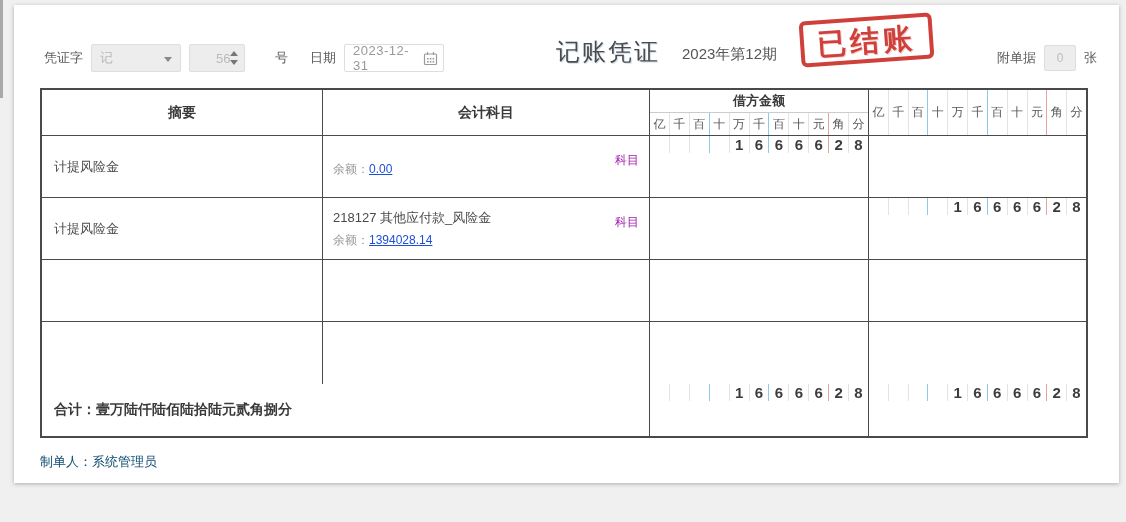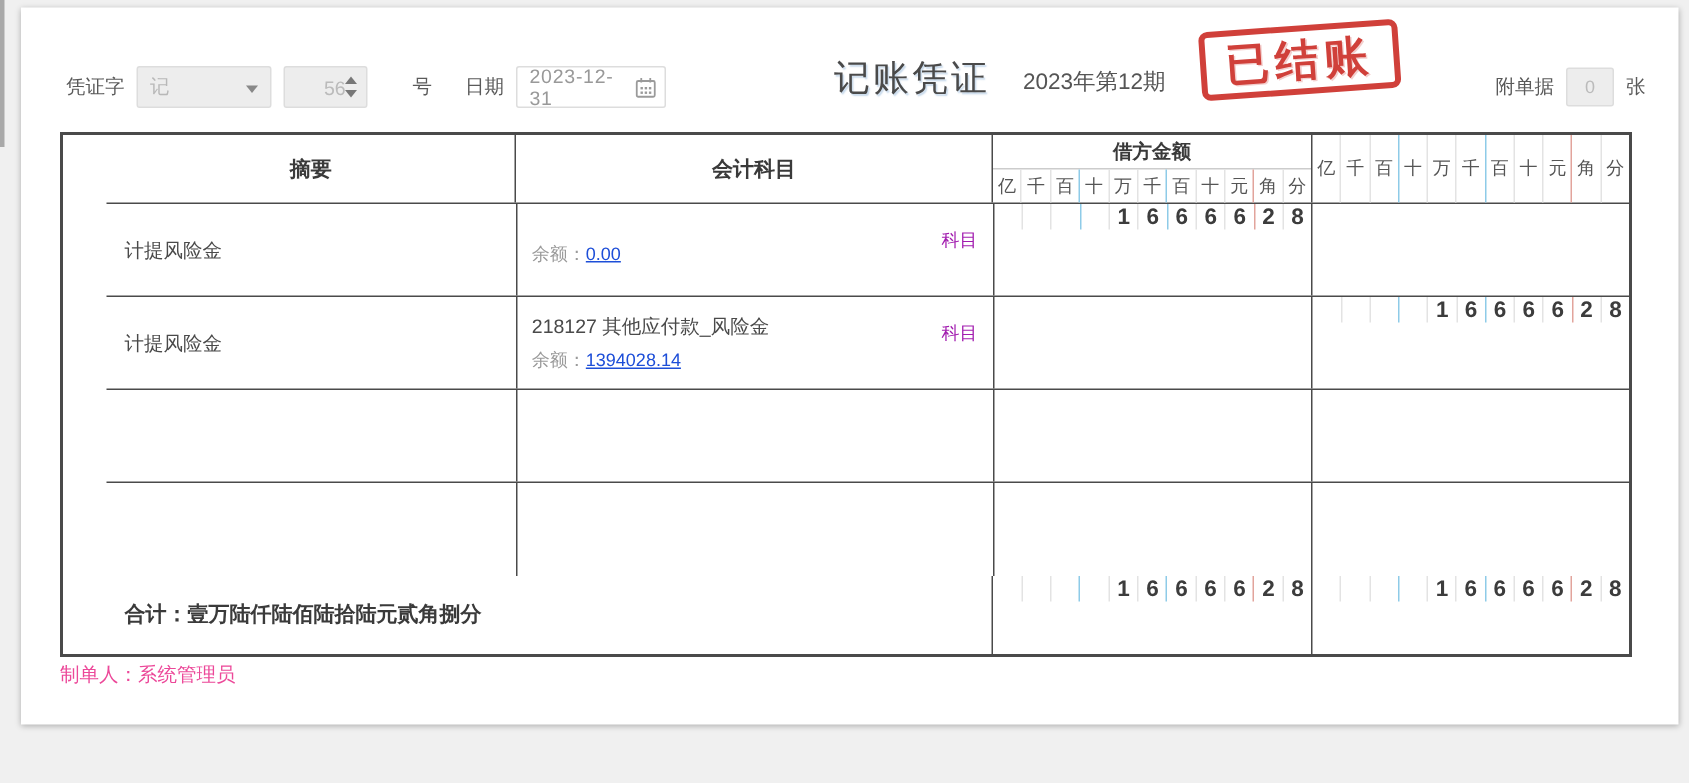--- a/index.html
+++ b/index.html
@@ -52,21 +52,21 @@
   .title-group{position:absolute;left:542px;top:31px;display:flex;align-items:flex-end;gap:22px;}
   .v-title{font-size:24px;color:#4a4a4a;letter-spacing:2px;text-shadow:1px 1px 1px rgba(130,170,210,.45);}
   .v-period{font-size:15px;color:#555;margin-bottom:4px;}
   .stamp{
     position:absolute;left:786px;top:12px;height:46px;line-height:40px;padding:0 13px;
     border:4px solid var(--stamp);border-radius:6px;color:var(--stamp);
     font-size:29px;font-weight:bold;letter-spacing:4px;transform:rotate(-4deg);
     text-shadow:1px 1px 0 rgba(208,64,58,.25);
   }
   
-  .vtable{position:absolute;left:26px;top:83px;width:1048px;border:2px solid var(--grid-dark);background:#fff;padding-left:29px;}
+  .vtable{position:absolute;left:26px;top:83px;width:1048px;border:2px solid var(--grid-dark);background:#fff;}
   .vrow{display:flex;border-bottom:1px solid var(--grid-dark);}
   .vrow:last-child{border-bottom:none;}
   .cell{border-right:1px solid var(--grid-dark);}
   .c-summary{width:281px;}
   .c-subject{width:327px;}
   .c-debit{width:219px;}
   .c-credit{width:217px;border-right:none;}
   .hcell{display:flex;align-items:center;justify-content:center;font-size:14px;font-weight:bold;color:#3a3a3a;height:45px;}
   .hgroup{display:flex;flex-direction:column;height:45px;}
   .htitle{height:23px;border-bottom:1px solid #ccc;display:flex;align-items:center;justify-content:center;
@@ -82,21 +82,21 @@
   .sum-cell{display:flex;align-items:center;padding:0 12px;font-size:13px;color:#4a4a4a;}
   .subj-cell{display:flex;flex-direction:column;justify-content:center;padding:4px 10px;position:relative;}
   .subj-line1{font-size:13px;color:#4a4a4a;}
   .subj-tag{position:absolute;right:10px;top:16px;font-size:12px;color:#a21caf;}
   .subj-line2{font-size:12px;color:#9a9a9a;margin-top:5px;}
   .balance-link{color:#1d4ed8;text-decoration:underline;cursor:pointer;}
   .total-row{height:52px;}
   .c-total-label{width:608px;display:flex;align-items:center;padding:0 12px;
     font-size:14px;font-weight:bold;color:#3a3a3a;}
   
-  .footer{position:absolute;left:26px;top:436px;font-size:13px;color:#ec4899;}
+  .footer{position:absolute;left:26px;top:448px;font-size:13px;color:#0c4a6e;}
 </style>
 </head>
 <body>
 
 <div class="scroll-strip"></div>
 
 <div class="card">
 
   <div class="topbar">
     <span class="lbl">凭证字</span>

